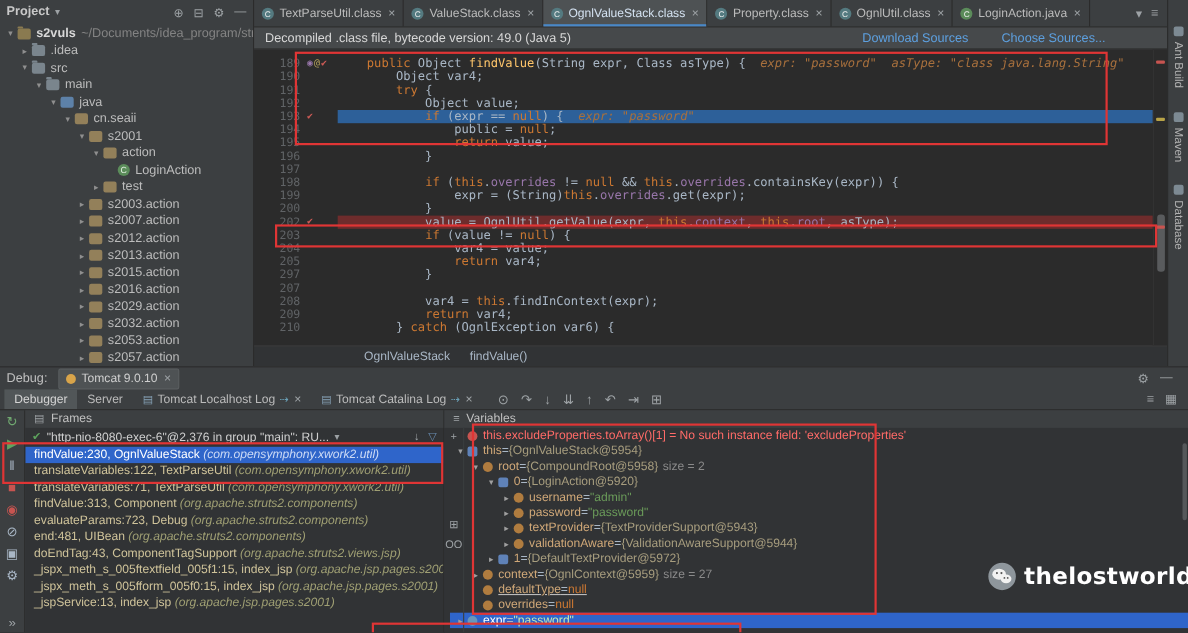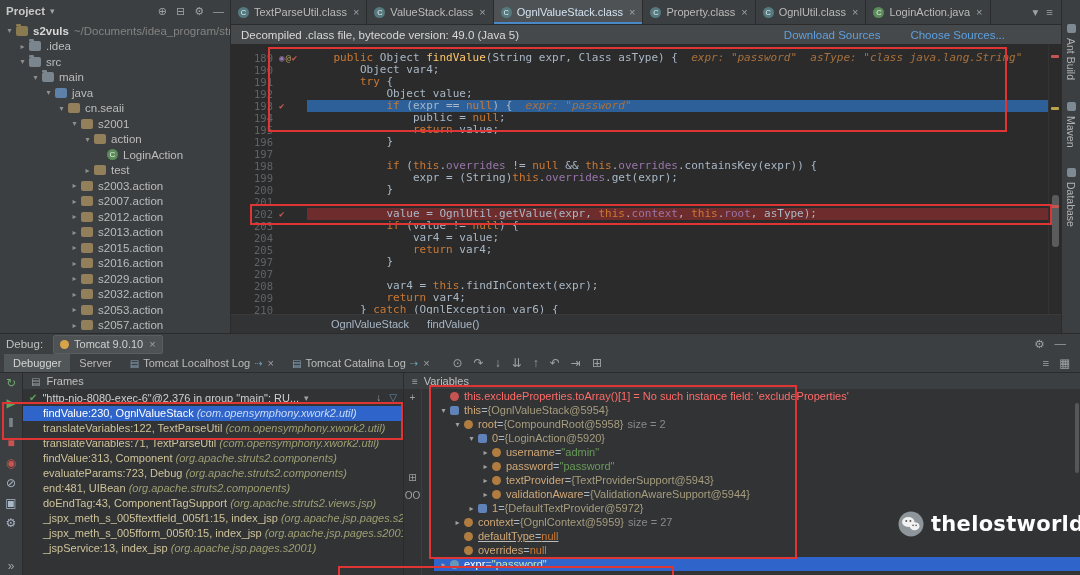--- a/index.html
+++ b/index.html
@@ -73,31 +73,31 @@
 .frames-panel{width:380px;flex:none;display:flex;flex-direction:column;border-right:1px solid #2b2b2b;background:#313335;min-height:0}
 .phead{height:16px;display:flex;align-items:center;gap:6px;padding:0 8px;background:#3c3f41;color:#c0c0c0;flex:none;font-size:11px}
 .phicon{color:#9da2a5;font-size:10px}
 .thread-row{height:17px;display:flex;align-items:center;gap:5px;padding:0 6px;flex:none}
 .tcheck{color:#5da35d;font-size:10px}
 .tthread{color:#cfcfcf;white-space:nowrap;overflow:hidden;text-overflow:ellipsis;max-width:288px;font-size:11px}
 .tcaret{color:#9da2a5;font-size:9px}
 .tricons{margin-left:auto;display:flex;gap:8px;color:#9da2a5;font-size:10px}
 .funnel{color:#6a8fb5}
 .frames-list{flex:1;overflow:hidden}
-.frame{height:15px;line-height:15px;padding:0 20px;white-space:nowrap;overflow:hidden;font-size:11px}
+.frame{height:15px;line-height:15px;padding:0 8px;white-space:nowrap;overflow:hidden;font-size:11px}
 .fmeth{color:#cfc39a}
 .fpkg{color:#9f9f73;font-style:italic}
 .frame.selected{background:#2f65ca}
 .frame.selected .fmeth{color:#fff}
 .frame.selected .fpkg{color:#ccdaf5}
 .vars-panel{flex:1;min-width:0;position:relative;background:#313335;display:flex;flex-direction:column}
 .vars-toolbar{position:absolute;left:0;top:16px;bottom:0;width:17px;border-right:1px solid #3a3d3f;display:flex;flex-direction:column;align-items:center;padding-top:2px;gap:5px;color:#9da2a5;font-size:11px}
 .vticon{height:13px;line-height:13px;font-size:10px}
 .vars-toolbar .vticon:nth-child(2){margin-top:62px}
-.vars-list{flex:1;margin-left:30px;overflow:hidden}
+.vars-list{flex:1;margin-left:5px;overflow:hidden}
 .vrow{height:14px;display:flex;align-items:center;white-space:nowrap;overflow:hidden;font-size:11px}
 .varrow{width:11px;flex:none;text-align:center;color:#a0a0a0;font-size:8px}
 .vicon{flex:none;width:9px;height:9px;border-radius:50%;margin:0 5px 0 1px}
 .vi-object{background:#5f82b8;border-radius:2px}
 .vi-field{background:#b07c3f}
 .vi-watch{background:#c75450}
 .vi-local{background:#6897bb}
 .vname{color:#d0a878}
 .veq{color:#a9b7c6}
 .v-obj{color:#a79d7e}
@@ -343,25 +343,20 @@
             </div>
             <div class="cline">
               <span class="ln">199</span>
               <span class="marks"></span>
               <span class="ctext"><span class="tk-p">                expr = (String)</span><span class="tk-k">this</span><span class="tk-p">.</span><span class="tk-f">overrides</span><span class="tk-p">.get(expr);</span></span>
             </div>
             <div class="cline">
               <span class="ln">200</span>
               <span class="marks"></span>
               <span class="ctext"><span class="tk-p">            }</span></span>
-            </div>
-            <div class="cline">
-              <span class="ln">201</span>
-              <span class="marks"></span>
-              <span class="ctext"></span>
             </div>
             <div class="cline hl-bp">
               <span class="ln">202</span>
               <span class="marks">
                 <span style="color: rgb(207, 91, 86);">✔</span>
               </span>
               <span class="ctext"><span class="tk-p">            value = OgnlUtil.getValue(expr, </span><span class="tk-k">this</span><span class="tk-p">.</span><span class="tk-f">context</span><span class="tk-p">, </span><span class="tk-k">this</span><span class="tk-p">.</span><span class="tk-f">root</span><span class="tk-p">, asType);</span></span>
             </div>
             <div class="cline">
               <span class="ln">203</span>

